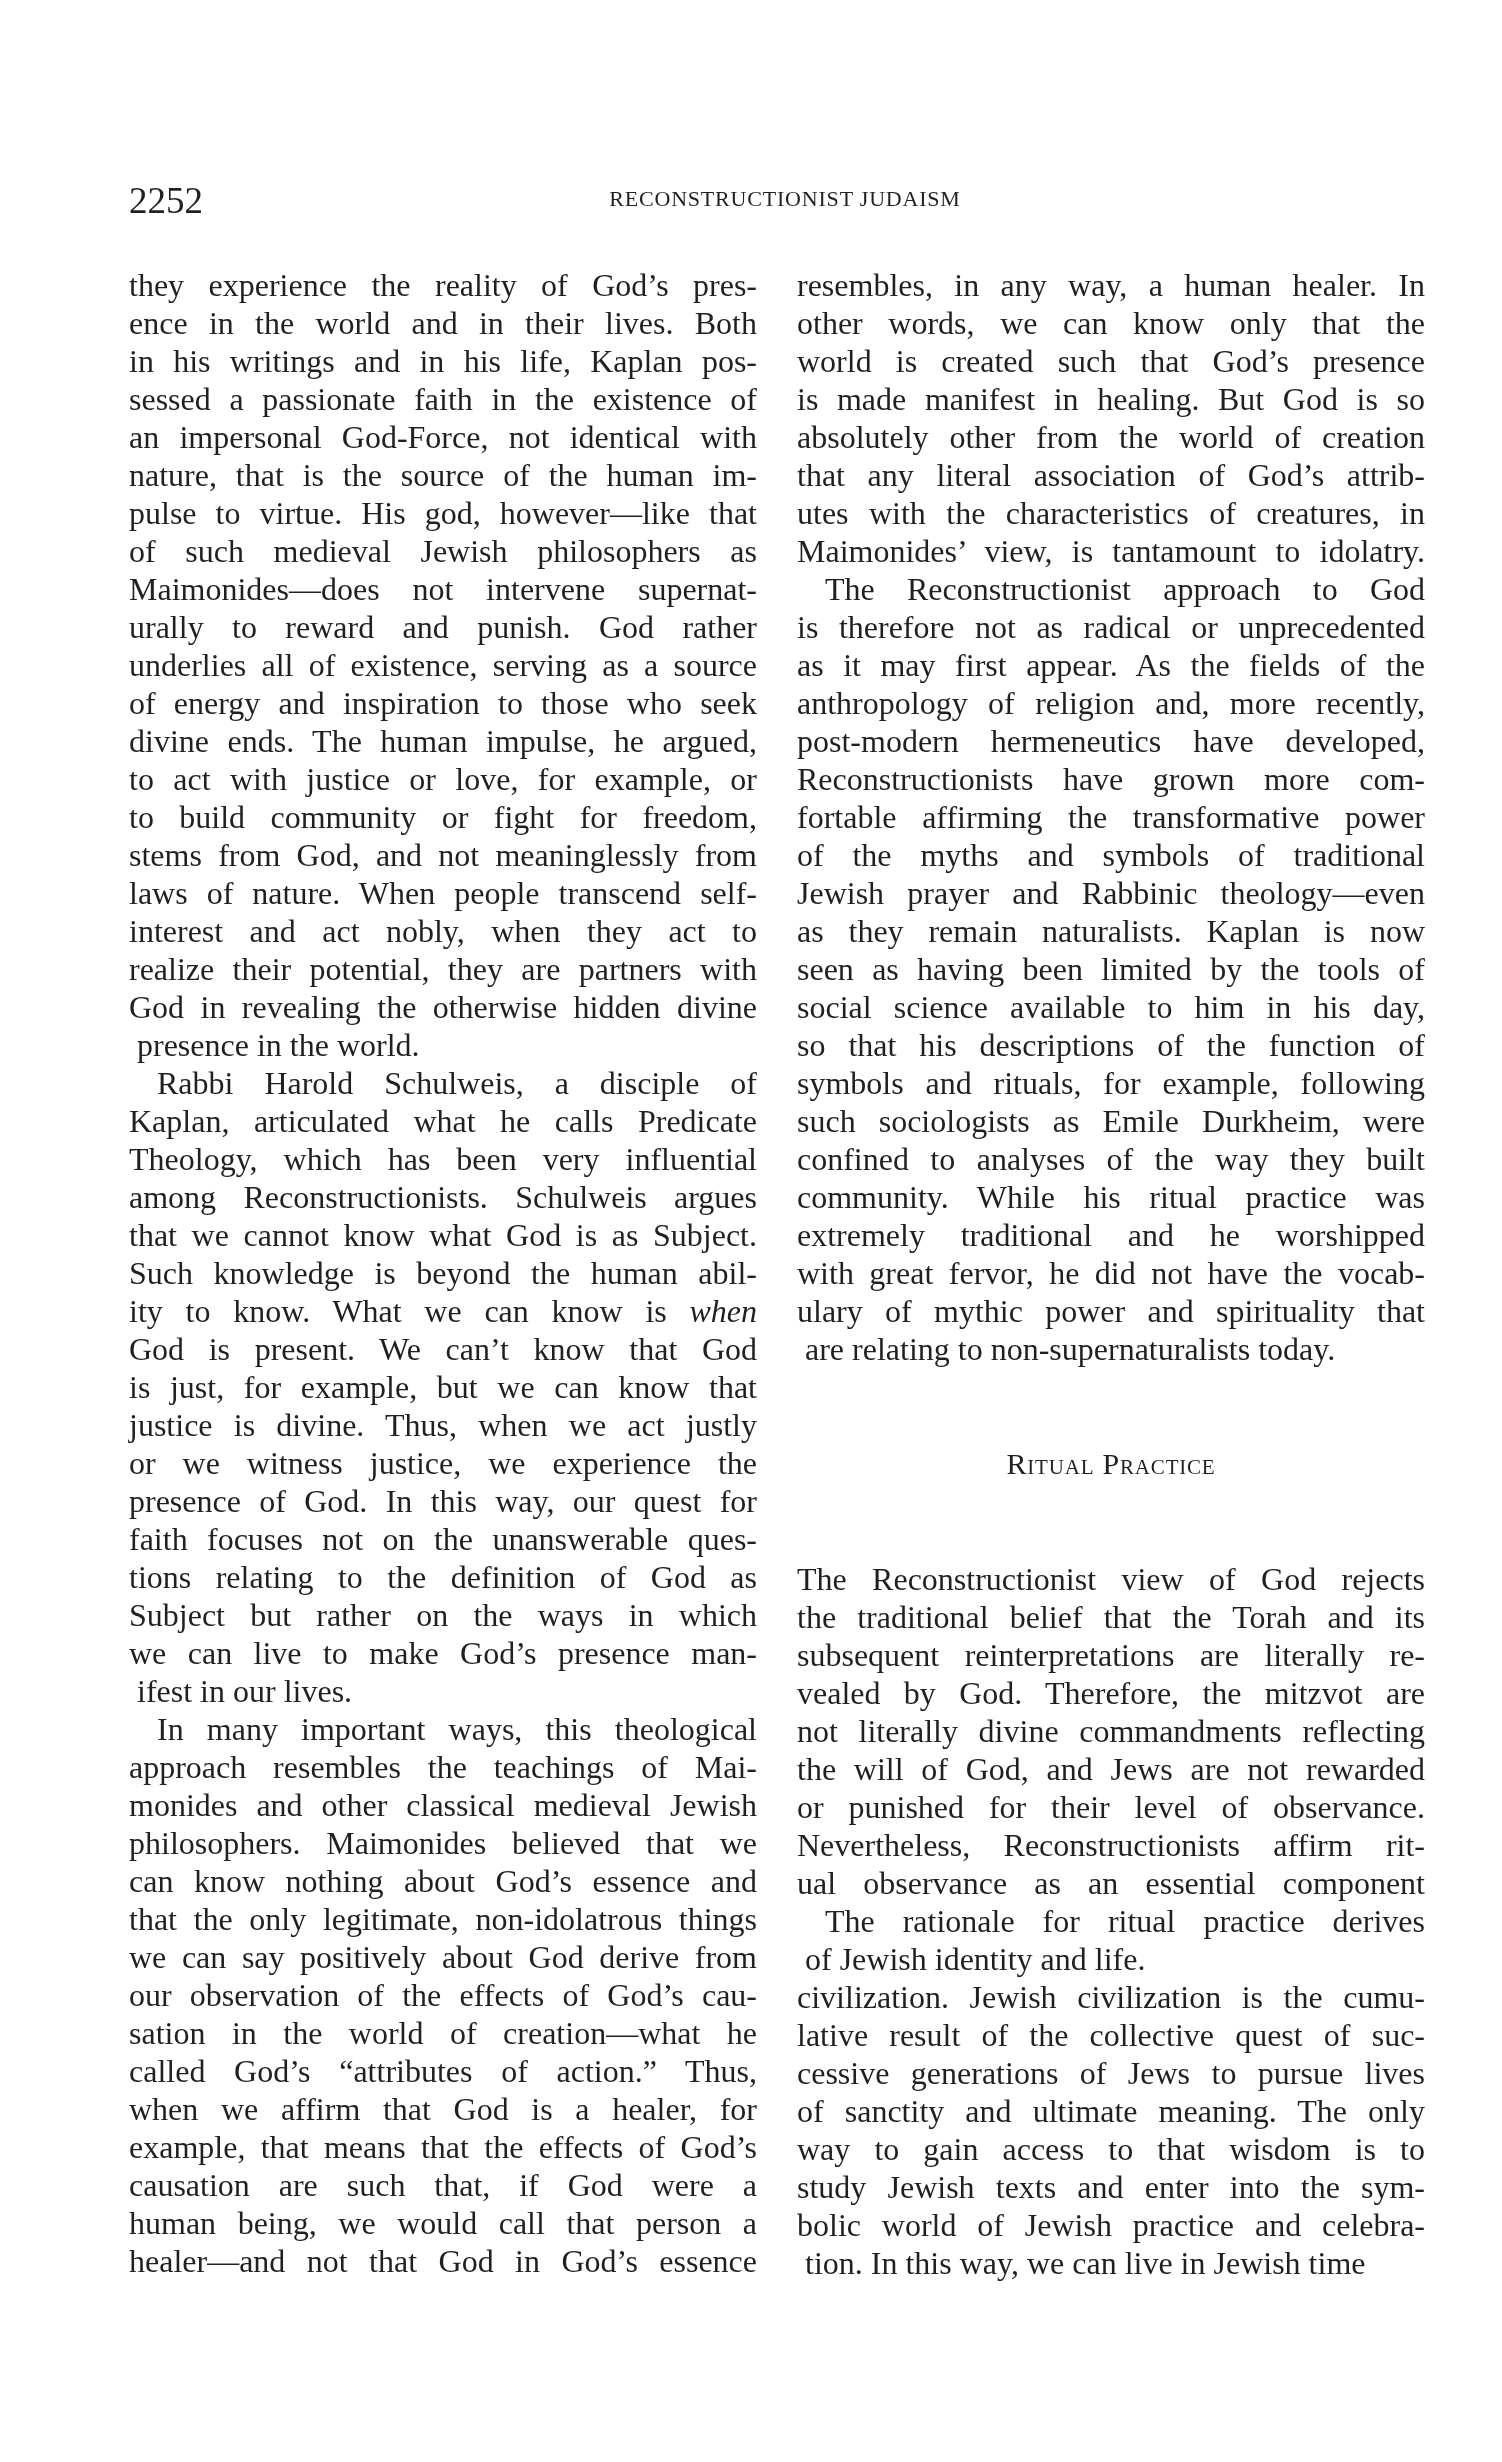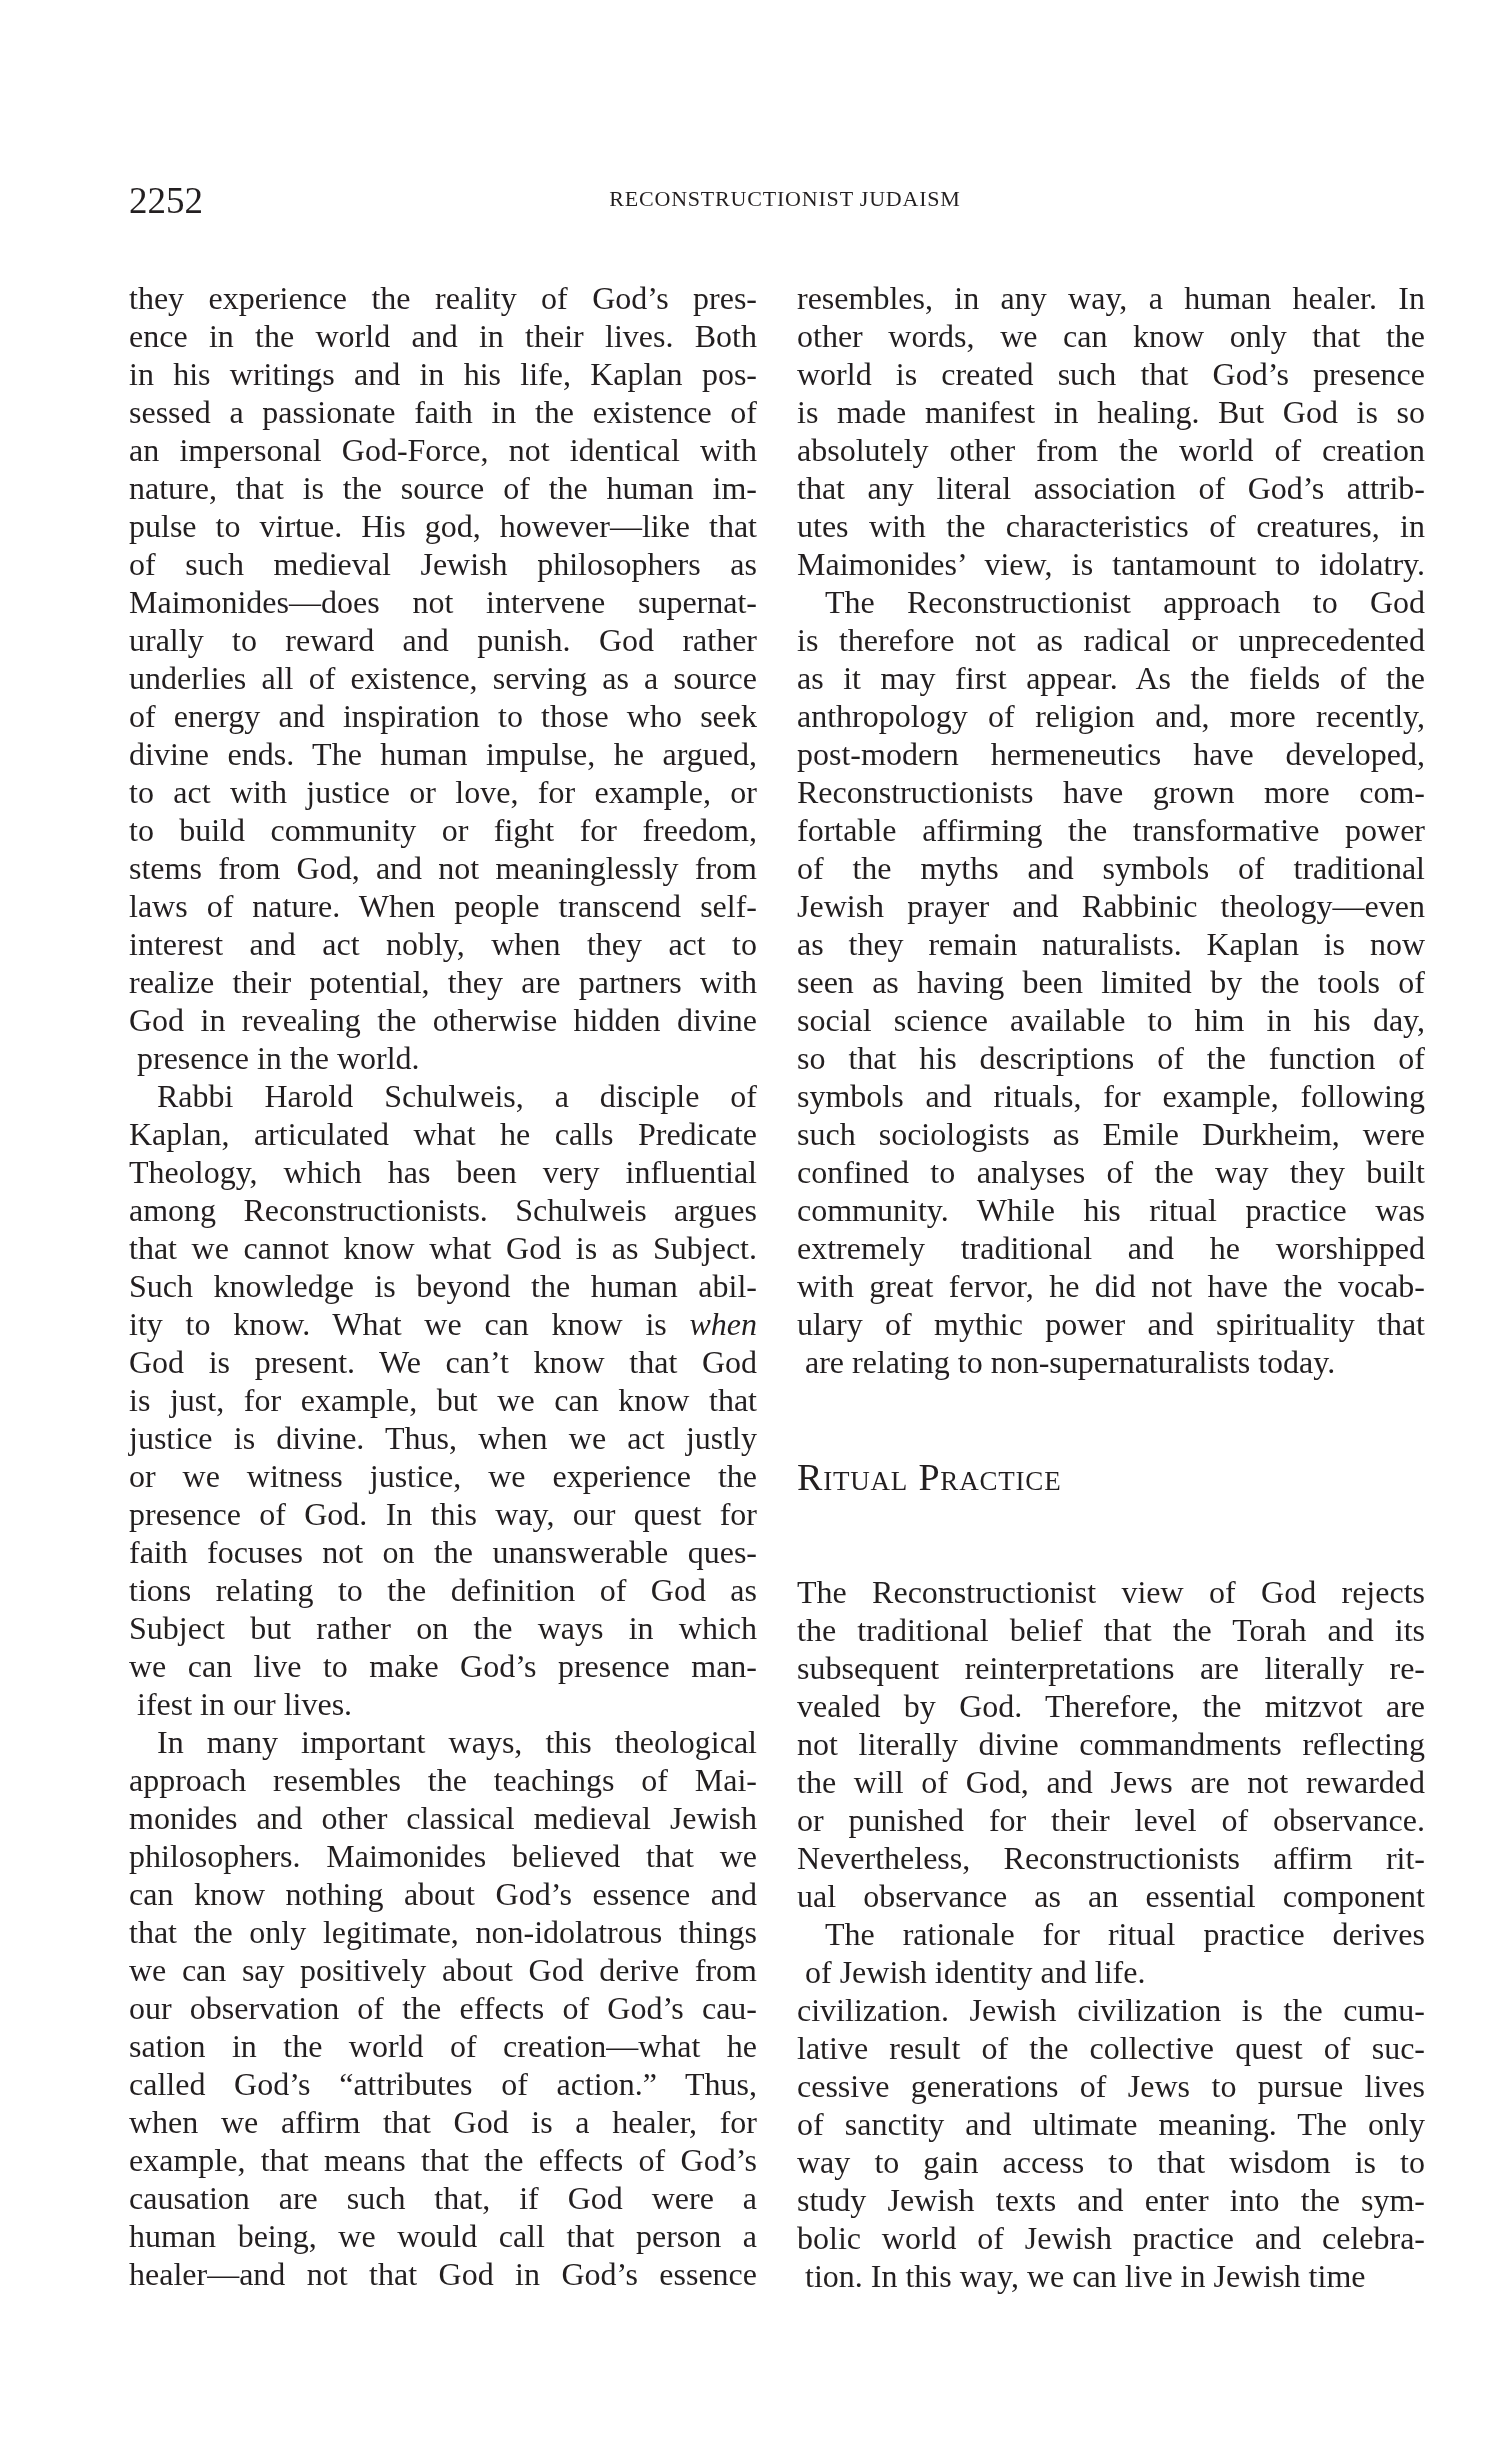--- a/index.html
+++ b/index.html
@@ -29,21 +29,21 @@
     width: 1570px;
     top: 182px;
     text-align: center;
     font-size: 22px;
     line-height: 33px;
     letter-spacing: 0.8px;
     text-transform: uppercase;
   }
   .column {
     position: absolute;
-    top: 279px;
+    top: 266px;
     width: 628px;
     font-size: 32px;
     line-height: 38px;
   }
   .col-left { left: 129px; }
   .col-right { left: 797px; }
   .line {
     display: block;
     height: 38px;
     white-space: nowrap;
@@ -54,22 +54,22 @@
     text-align-last: left;
     margin-left: 8px;
   }
   .line.indent {
     padding-left: 28px;
   }
   .section-heading {
     display: block;
     height: 192px;
     line-height: 192px;
-    text-align: left;
-    font-size: 38px;
+    text-align: center;
+    font-size: 30px;
     font-variant: small-caps;
     letter-spacing: 0.8px;
   }
   em { font-style: italic; }
 </style>
 </head>
 <body>
 
 <div class="page-number">2252</div>
 <div class="running-head">Reconstructionist Judaism</div>

